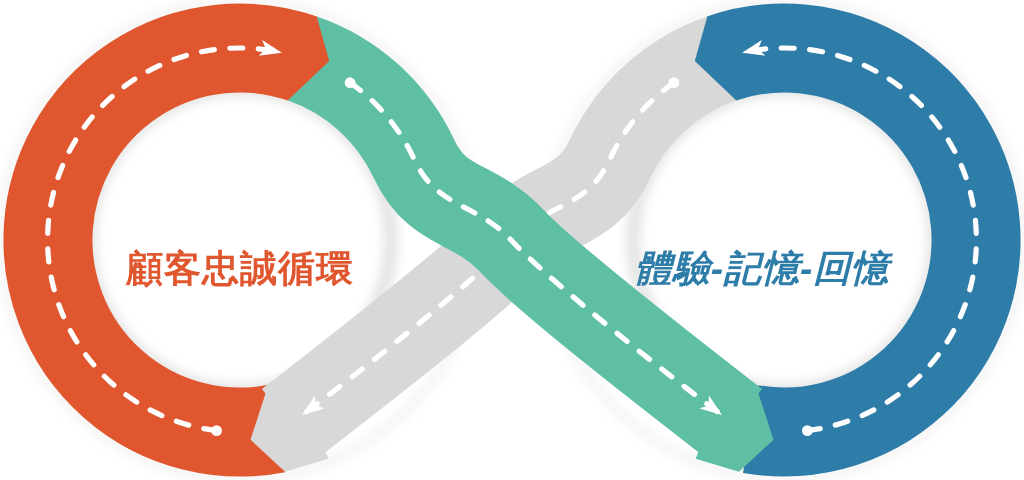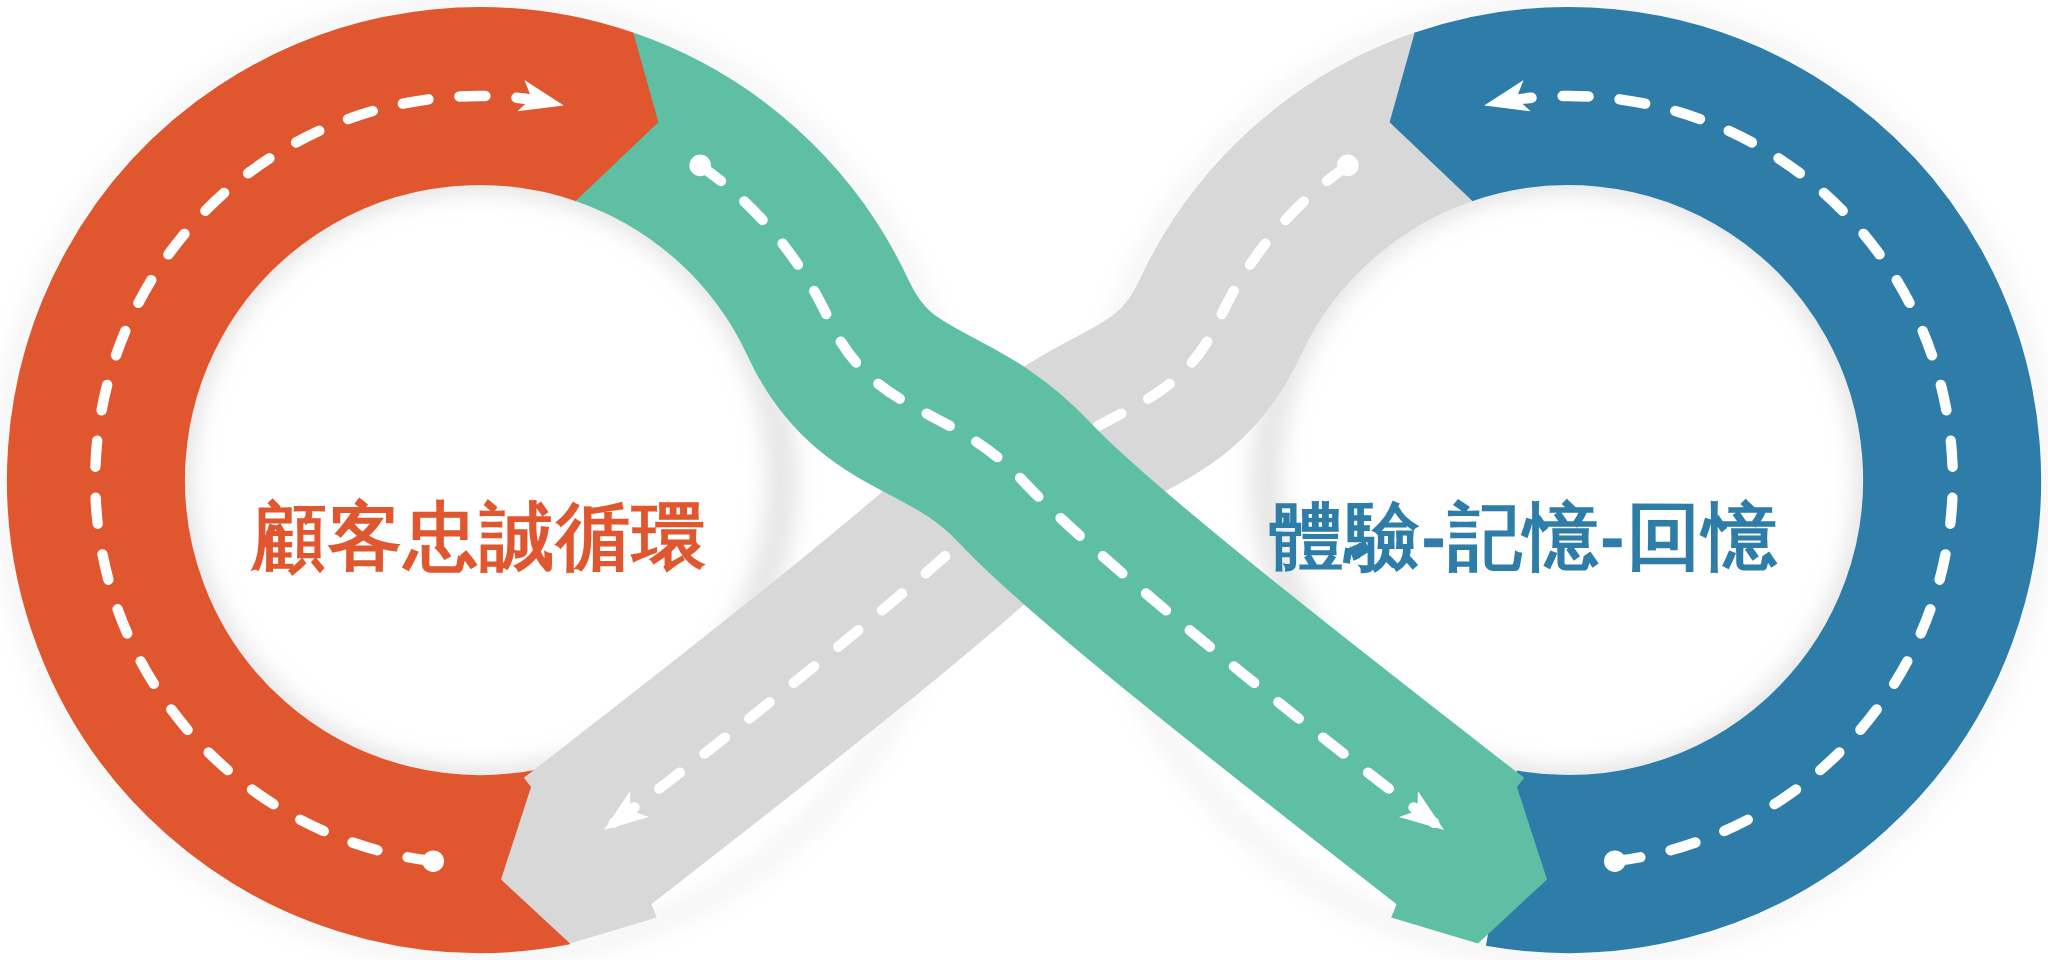--- a/index.html
+++ b/index.html
@@ -27,21 +27,21 @@
     top: 243px;
     transform: translate(-50%, -54%);
     font-size: 37px;
     font-weight: 800;
     letter-spacing: 1px;
     white-space: nowrap;
     text-align: center;
     margin-top: 28px;
   }
   .loop-label.left  { left: 240px; color: #E0572F; }
-  .loop-label.right { left: 762px; color: #2E7CA8; }
+  .loop-label.right { left: 762px; color: #2E7CA8; font-style: italic; }
 </style>
 </head>
 <body>
 
 <div class="stage">
 
   <svg width="1024" height="480" viewBox="0 0 1024 480">
     <defs>
       <filter id="soft" x="-60%" y="-60%" width="220%" height="220%">
         <feGaussianBlur stdDeviation="6"></feGaussianBlur>

